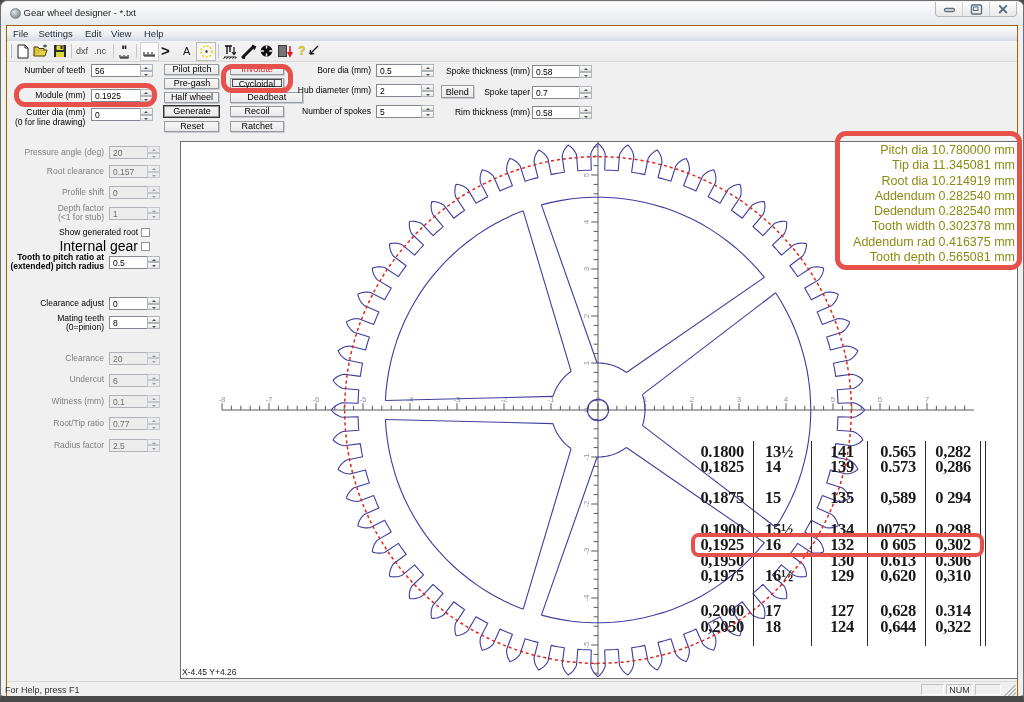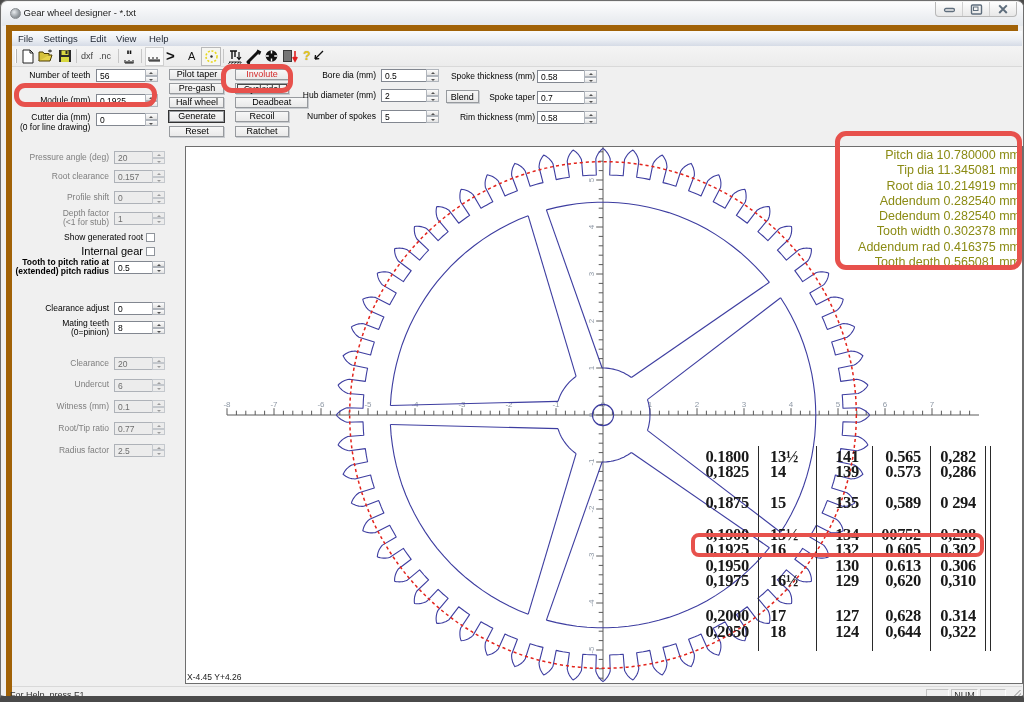--- a/index.html
+++ b/index.html
@@ -7,21 +7,21 @@
   border:1px solid #6e6e6e; border-bottom:6px solid #4a4a4a; border-radius:7px 7px 7px 7px; overflow:hidden; }
 #titlebar { position:absolute; left:1px; top:1px; width:1022px; height:24px;
   background:linear-gradient(#fdfdfe,#eef0f3 60%,#e5e8ec); border-radius:6px 6px 0 0; }
 #title { position:absolute; left:21.5px; top:5px; font-size:9.5px; color:#1a1a1a; text-shadow:0 0 3px #fff; }
 #appicon { position:absolute; left:8px; top:6px; width:11px; height:11px; border-radius:50%;
   background:radial-gradient(circle at 35% 35%, #e8ebee, #9aa0a5 55%, #70757a); border:1px solid #888c90; }
 #capbtns { position:absolute; left:933px; top:0px; width:82px; height:15px; background:linear-gradient(#fefefe,#e8e8e8);
   border:1px solid #b8b8b8; border-top:none; border-radius:0 0 4px 4px; display:flex; }
 #capbtns .cb { flex:1; position:relative; border-right:1px solid #cfcfcf; }
 #capbtns .cb:last-child { border-right:none; }
-#client { position:absolute; left:5px; top:24px; width:1012px; height:671px; border:6px solid #a16207; background:#7dd3fc; }
+#client { position:absolute; left:5px; top:24px; width:1012px; height:671px; border:1px solid #a16207; background:#7dd3fc; }
 #menubar { position:absolute; left:0; top:0; width:1010px; height:15px; background:linear-gradient(#fafbfc,#eceff4 55%,#d5dbe6); font-size:9.5px; color:#1f2633; }
 #menubar span { position:absolute; top:2px; }
 #toolbar { position:absolute; left:0; top:15px; width:1010px; height:21px; background:linear-gradient(#f4f4f4,#ececec); border-bottom:1px solid #d9d9d9; }
 .tsep { position:absolute; top:3px; width:1px; height:14px; background:#c7c7c7; }
 #dlg { position:absolute; left:0; top:36px; width:1010px; height:619px; background:#f0f0f0; }
 .lab { position:absolute; color:#000; text-align:right; }
 .lab.dis { color:#7e7e7e; }
 .edit { position:absolute; height:13px; background:#fff; border:1px solid #828790; font-size:8.5px; color:#000; padding:1px 14px 0 3px; }
 .edit.dis { background:#ececec; border-color:#aeb2b8; color:#6e6e6e; }
 .spin { position:absolute; width:13px; height:13px; }
@@ -158,21 +158,21 @@
         <div class="spin" style="left:132.5px;top:27.0px">
           <div class="u"></div>
           <div class="d"></div>
         </div>
 <div class="lab" style="left:-16.7px;top:46.0px;width:95px;font-size:8.5px;line-height:9.5px">Cutter dia (mm)<br>(0 for line drawing)</div>
 <div class="edit" style="left:84.0px;top:46.3px;width:61.5px">0</div>
         <div class="spin" style="left:132.5px;top:46.3px">
           <div class="u"></div>
           <div class="d"></div>
         </div>
-<div class="btn" style="left:157.4px;top:1.7px;width:55px;">Pilot taper</div>
+<div class="btn" style="left:157.4px;top:1.7px;width:55px;">Pilot pitch</div>
 <div class="btn" style="left:157.4px;top:15.6px;width:55px;">Pre-gash</div>
 <div class="btn" style="left:157.4px;top:29.9px;width:55px;">Half wheel</div>
 <div class="btn" style="left:157.4px;top:44.1px;width:55px;box-shadow:0 0 0 1px #333,1px 1px 0 #b9bcc0;">Generate</div>
 <div class="btn" style="left:157.4px;top:58.5px;width:55px;">Reset</div>
 <div class="btn" style="left:223.3px;top:1.7px;width:53.5px;"><span style="color:#d42a2a">Involute</span></div>
 <div class="btn" style="left:223.3px;top:15.6px;width:53.5px;">
           <div style="position:absolute;left:0.5px;top:0.5px;right:0.5px;bottom:0.5px;border:1px solid #4a4a4a;line-height:8px">Cycloidal</div>
         </div>
 <div class="btn" style="left:223.3px;top:29.9px;width:73px;">Deadbeat</div>
 <div class="btn" style="left:223.3px;top:44.1px;width:53.5px;">Recoil</div>
@@ -233,21 +233,21 @@
           <div class="d"></div>
         </div>
 <div class="lab dis" style="left:2.0px;top:141.5px;width:95px;font-size:8.5px;line-height:9.5px">Depth factor<br>(&lt;1 for stub)</div>
 <div class="edit dis" style="left:102.0px;top:144.5px;width:51px">1</div>
         <div class="spin dis" style="left:140.0px;top:144.5px">
           <div class="u"></div>
           <div class="d"></div>
         </div>
 <div class="lab" style="left:36.0px;top:165.8px;width:95px;font-size:8.5px;line-height:9.5px">Show generated root</div>
 <div class="chk" style="left:134.4px;top:166px"></div>
-<div class="lab" style="left:36.0px;top:179.6px;width:95px;font-size:11px;line-height:9.5px">Internal gear</div>
+<div class="lab" style="left:36.0px;top:179.6px;width:95px;font-size:14px;line-height:9.5px">Internal gear</div>
 <div class="chk" style="left:134.4px;top:179.8px"></div>
 <div class="lab" style="left:-3.0px;top:190.9px;width:100px;font-size:8.5px;line-height:9.5px"><b>Tooth to pitch ratio at<br>(extended) pitch radius</b></div>
 <div class="edit" style="left:102.0px;top:193.9px;width:51px">0.5</div>
         <div class="spin" style="left:140.0px;top:193.9px">
           <div class="u"></div>
           <div class="d"></div>
         </div>
 <div class="lab" style="left:2.0px;top:236.8px;width:95px;font-size:8.5px;line-height:9.5px">Clearance adjust</div>
 <div class="edit" style="left:102.0px;top:235.1px;width:51px">0</div>
         <div class="spin" style="left:140.0px;top:235.1px">

